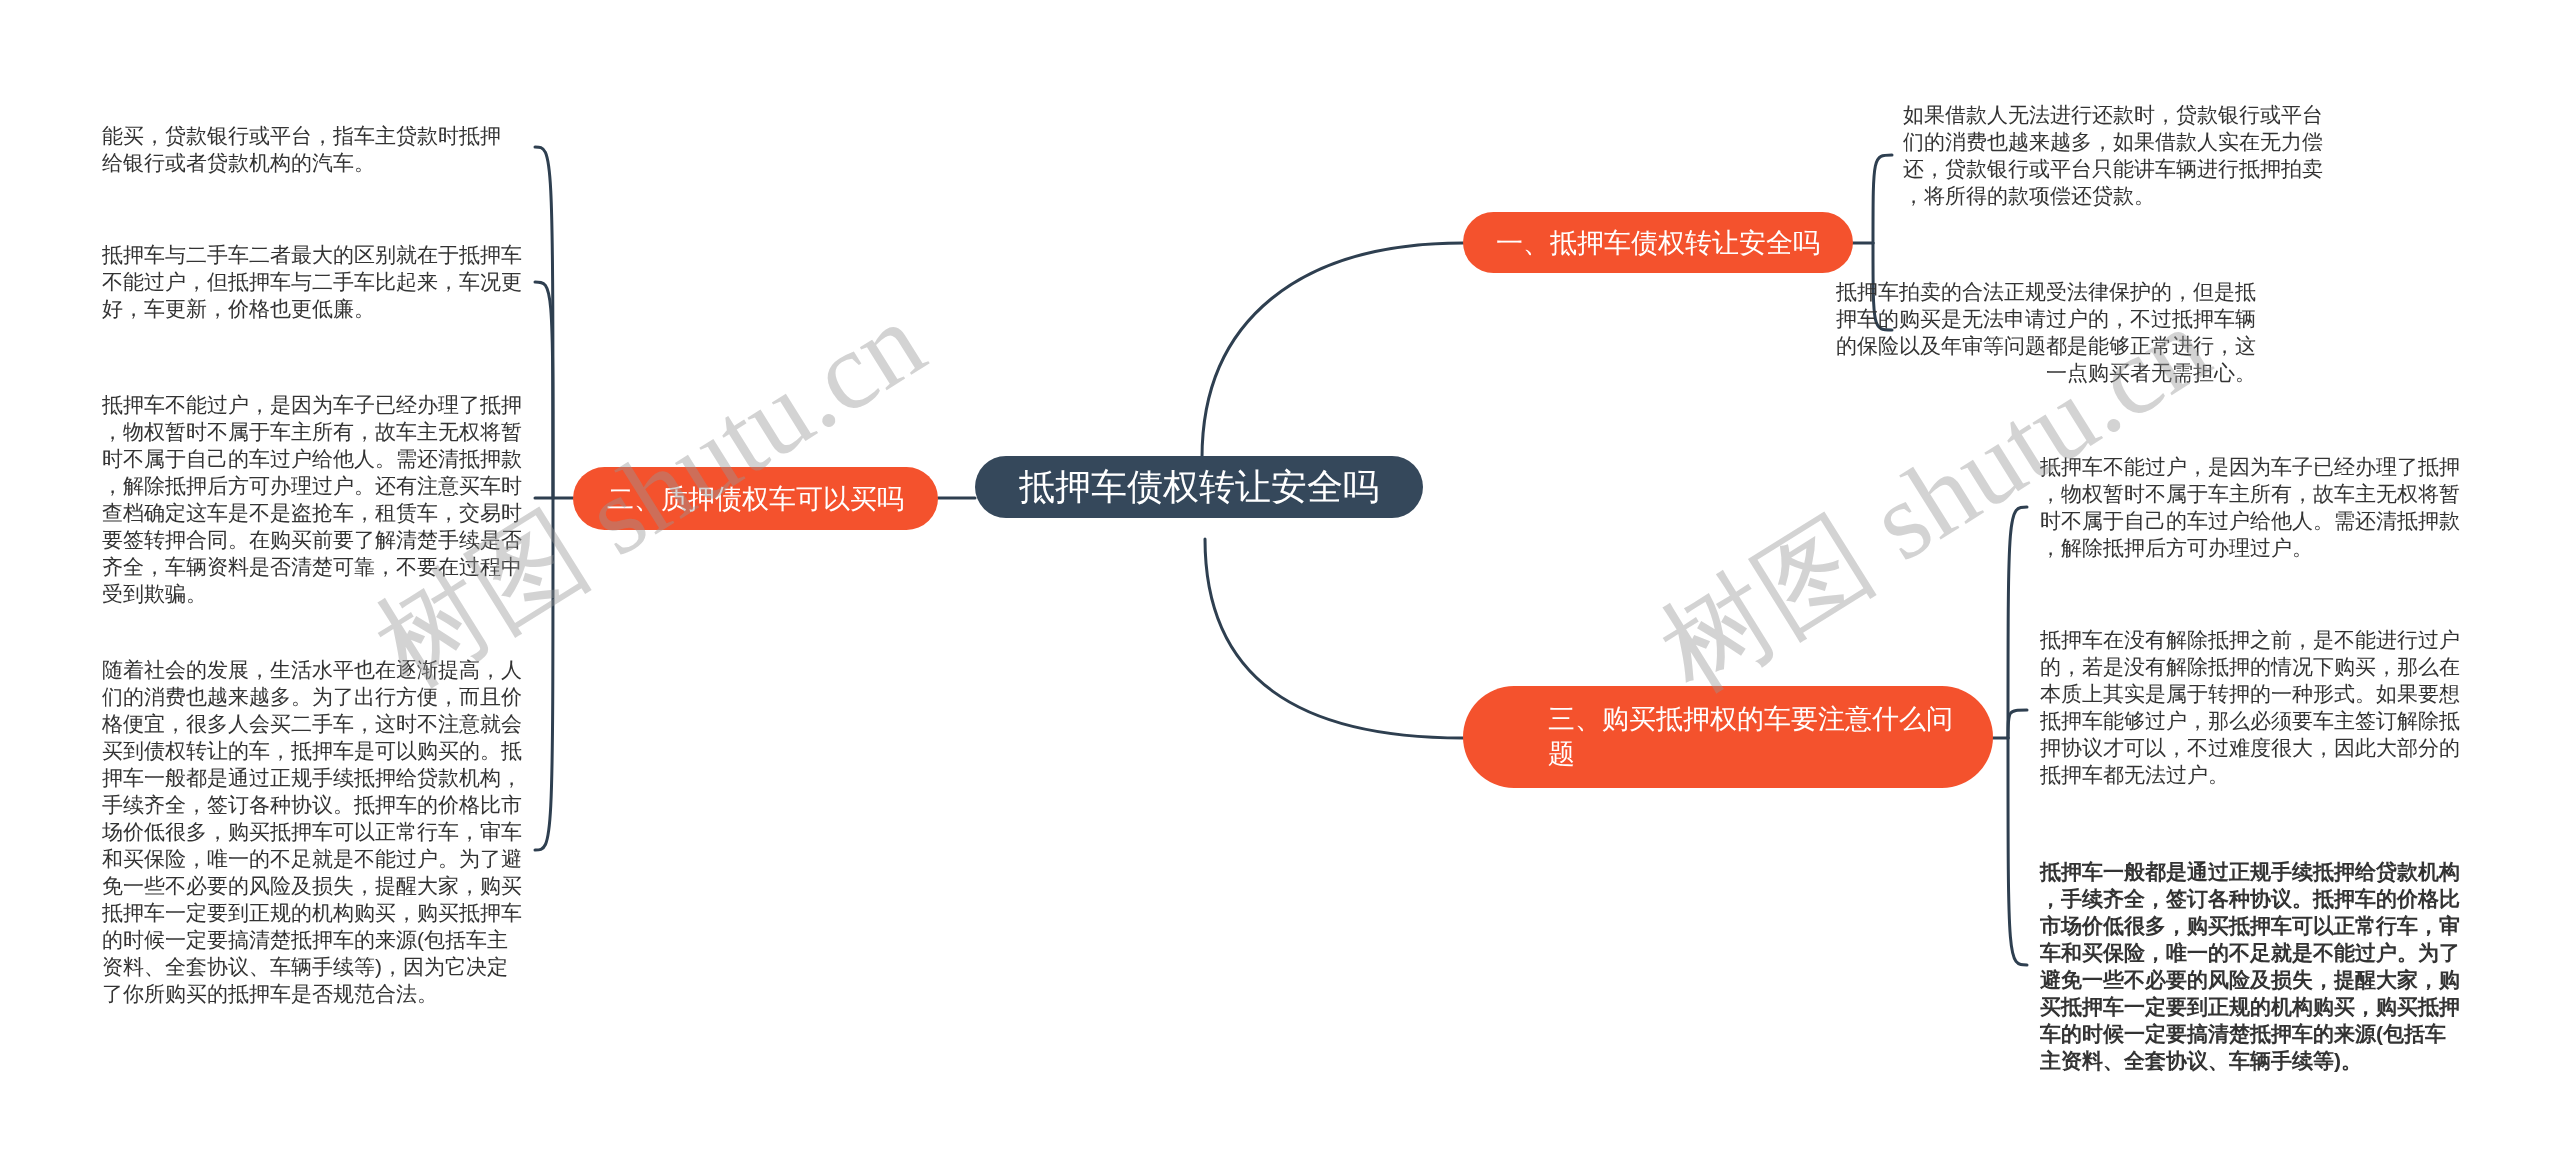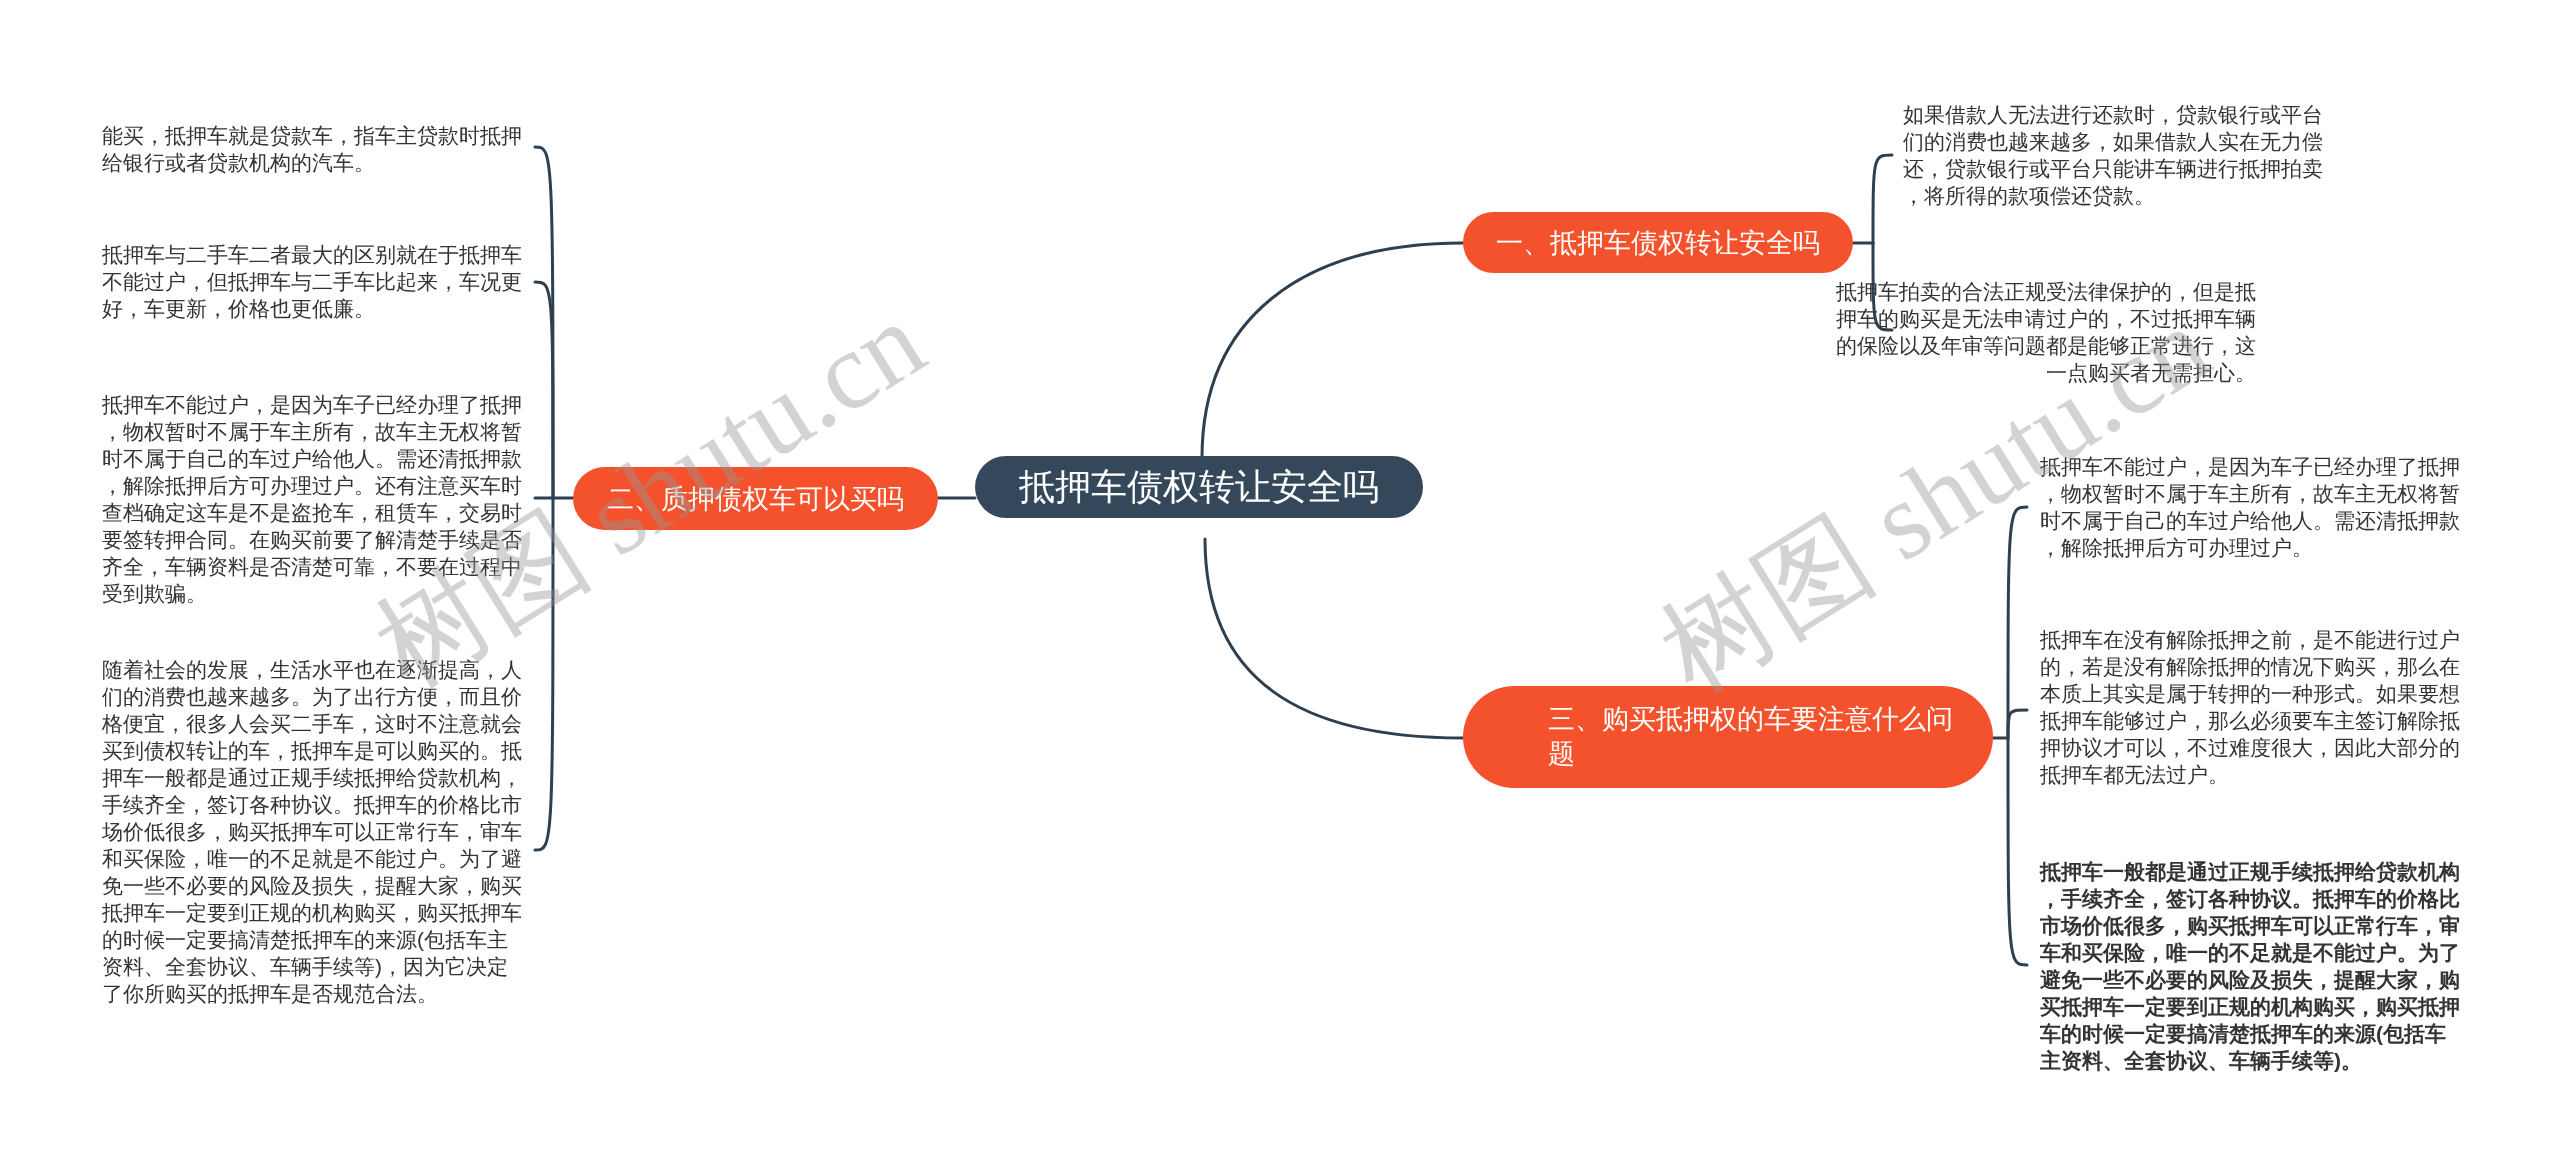--- a/index.html
+++ b/index.html
@@ -147,21 +147,21 @@
 
   <div class="leaf" style="left:1903px; top:101px;">如果借款人无法进行还款时，贷款银行或平台
 们的消费也越来越多，如果借款人实在无力偿
 还，贷款银行或平台只能讲车辆进行抵押拍卖
 ，将所得的款项偿还贷款。</div>
   <div class="leaf" style="left:1836px; top:278px;text-align:right;">抵押车拍卖的合法正规受法律保护的，但是抵
 押车的购买是无法申请过户的，不过抵押车辆
 的保险以及年审等问题都是能够正常进行，这
 一点购买者无需担心。</div>
 
-  <div class="leaf" style="left:102px; top:122px;">能买，抵押车就是贷款车，指车主贷款时抵押
+  <div class="leaf" style="left:102px; top:122px;">能买，贷款银行或平台，指车主贷款时抵押
 给银行或者贷款机构的汽车。</div>
   <div class="leaf" style="left:102px; top:241px;">抵押车与二手车二者最大的区别就在于抵押车
 不能过户，但抵押车与二手车比起来，车况更
 好，车更新，价格也更低廉。</div>
   <div class="leaf" style="left:102px; top:391px;">抵押车不能过户，是因为车子已经办理了抵押
 ，物权暂时不属于车主所有，故车主无权将暂
 时不属于自己的车过户给他人。需还清抵押款
 ，解除抵押后方可办理过户。还有注意买车时
 查档确定这车是不是盗抢车，租赁车，交易时
 要签转押合同。在购买前要了解清楚手续是否

